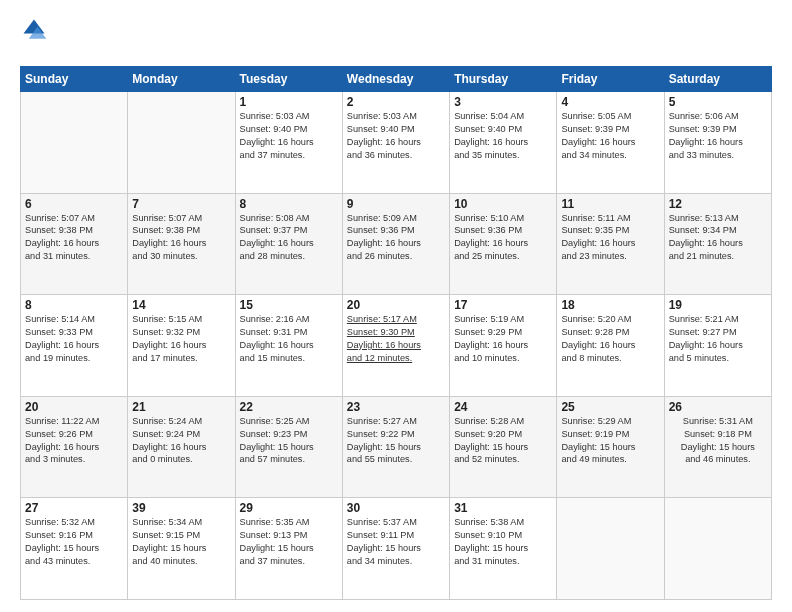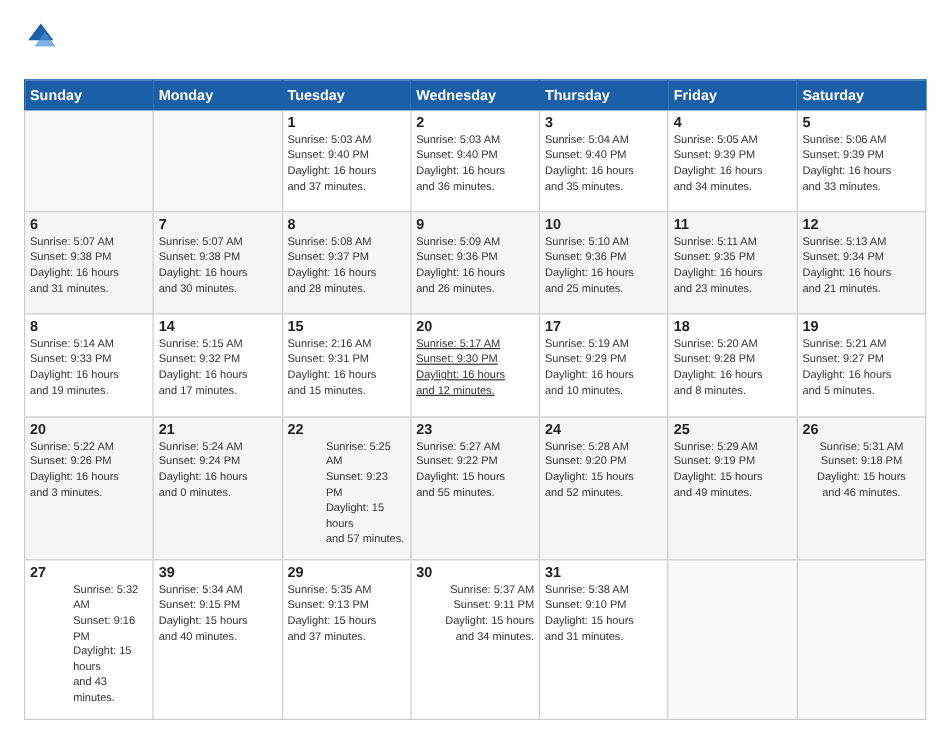--- a/index.html
+++ b/index.html
@@ -270,35 +270,35 @@
             <span class="day-num">19</span>
             <div class="day-info" style="white-space: pre-line;">Sunrise: 5:21 AM
 Sunset: 9:27 PM
 Daylight: 16 hours
 and 5 minutes.</div>
           </td>
         </tr>
         <tr>
           <td>
             <span class="day-num">20</span>
-            <div class="day-info" style="white-space: pre-line;">Sunrise: 5:22 AM
+            <div class="day-info" style="white-space: pre-line;">Sunrise: 11:22 AM
 Sunset: 9:26 PM
 Daylight: 16 hours
 and 3 minutes.</div>
           </td>
           <td>
             <span class="day-num">21</span>
             <div class="day-info" style="white-space: pre-line;">Sunrise: 5:24 AM
 Sunset: 9:24 PM
 Daylight: 16 hours
 and 0 minutes.</div>
           </td>
           <td>
             <span class="day-num">22</span>
-            <div class="day-info" style="white-space: pre-line; margin-left: 32px;">Sunrise: 5:25 AM
+            <div class="day-info" style="white-space: pre-line;">Sunrise: 5:25 AM
 Sunset: 9:23 PM
 Daylight: 15 hours
 and 57 minutes.</div>
           </td>
           <td>
             <span class="day-num">23</span>
             <div class="day-info" style="white-space: pre-line;">Sunrise: 5:27 AM
 Sunset: 9:22 PM
 Daylight: 15 hours
 and 55 minutes.</div>
@@ -321,42 +321,42 @@
             <span class="day-num">26</span>
             <div class="day-info" style="white-space: pre-line; text-align: center;">Sunrise: 5:31 AM
 Sunset: 9:18 PM
 Daylight: 15 hours
 and 46 minutes.</div>
           </td>
         </tr>
         <tr>
           <td>
             <span class="day-num">27</span>
-            <div class="day-info" style="white-space: pre-line; margin-left: 36px;">Sunrise: 5:32 AM
+            <div class="day-info" style="white-space: pre-line;">Sunrise: 5:32 AM
 Sunset: 9:16 PM
 Daylight: 15 hours
 and 43 minutes.</div>
           </td>
           <td>
             <span class="day-num">39</span>
             <div class="day-info" style="white-space: pre-line;">Sunrise: 5:34 AM
 Sunset: 9:15 PM
 Daylight: 15 hours
 and 40 minutes.</div>
           </td>
           <td>
             <span class="day-num">29</span>
             <div class="day-info" style="white-space: pre-line;">Sunrise: 5:35 AM
 Sunset: 9:13 PM
 Daylight: 15 hours
 and 37 minutes.</div>
           </td>
           <td>
             <span class="day-num">30</span>
-            <div class="day-info" style="white-space: pre-line; text-align: right;">Sunrise: 5:37 AM
+            <div class="day-info" style="white-space: pre-line;">Sunrise: 5:37 AM
 Sunset: 9:11 PM
 Daylight: 15 hours
 and 34 minutes.</div>
           </td>
           <td>
             <span class="day-num">31</span>
             <div class="day-info" style="white-space: pre-line;">Sunrise: 5:38 AM
 Sunset: 9:10 PM
 Daylight: 15 hours
 and 31 minutes.</div>

